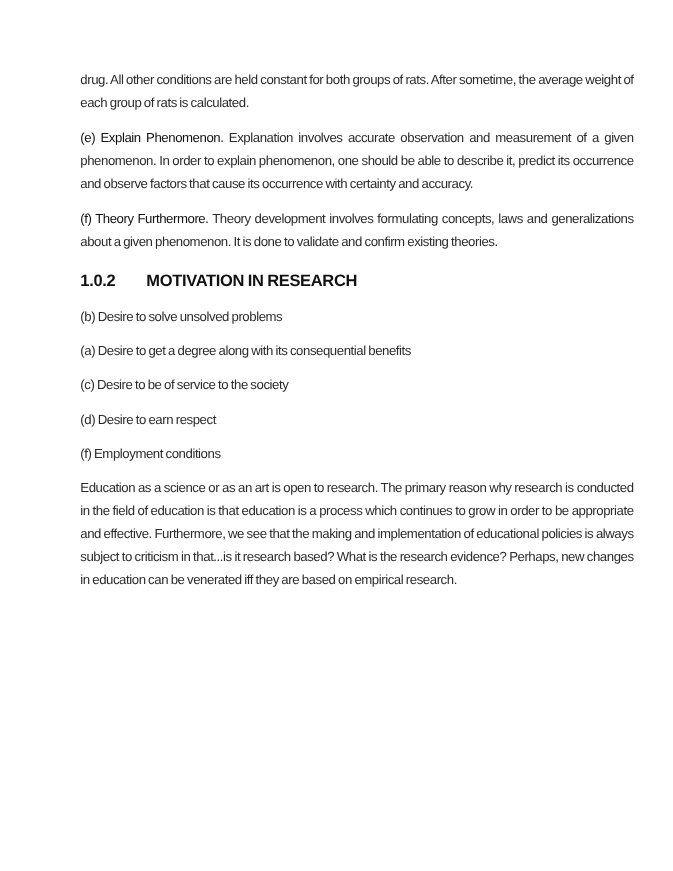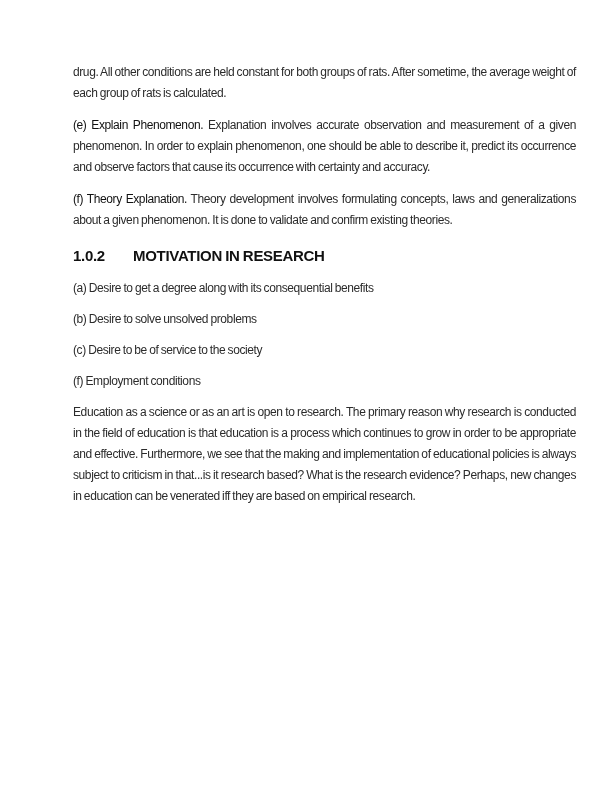--- a/index.html
+++ b/index.html
@@ -53,31 +53,32 @@
 <div class="page">
 
   <p class="para">drug. All other conditions are held constant for both groups of rats. After sometime, the average weight of each group of rats is calculated.</p>
 
   <p class="para">
     <span class="lead">(e) Explain Phenomenon.</span>
     <span>Explanation involves accurate observation and measurement of a given phenomenon. In order to explain phenomenon, one should be able to describe it, predict its occurrence and observe factors that cause its occurrence with certainty and accuracy.</span>
   </p>
 
   <p class="para">
-    <span class="lead">(f) Theory Explanation.</span>
+    <span class="lead">(f) Theory Furthermore.</span>
     <span>Theory development involves formulating concepts, laws and generalizations about a given phenomenon. It is done to validate and confirm existing theories.</span>
   </p>
 
   <h2 class="heading">
     <span class="hnum">1.0.2</span><span>MOTIVATION IN RESEARCH</span>
   </h2>
 
+  <p class="item">(b) Desire to solve unsolved problems</p>
   <p class="item">(a) Desire to get a degree along with its consequential benefits</p>
-  <p class="item">(b) Desire to solve unsolved problems</p>
   <p class="item">(c) Desire to be of service to the society</p>
+  <p class="item">(d) Desire to earn respect</p>
   <p class="item">(f) Employment conditions</p>
 
 
   <p class="para">Education as a science or as an art is open to research. The primary reason why research is conducted in the field of education is that education is a process which continues to grow in order to be appropriate and effective. Furthermore, we see that the making and implementation of educational policies is always subject to criticism in that...is it research based? What is the research evidence? Perhaps, new changes in education can be venerated iff they are based on empirical research.</p>
 
 
 
 </div>
 
 </body></html>

